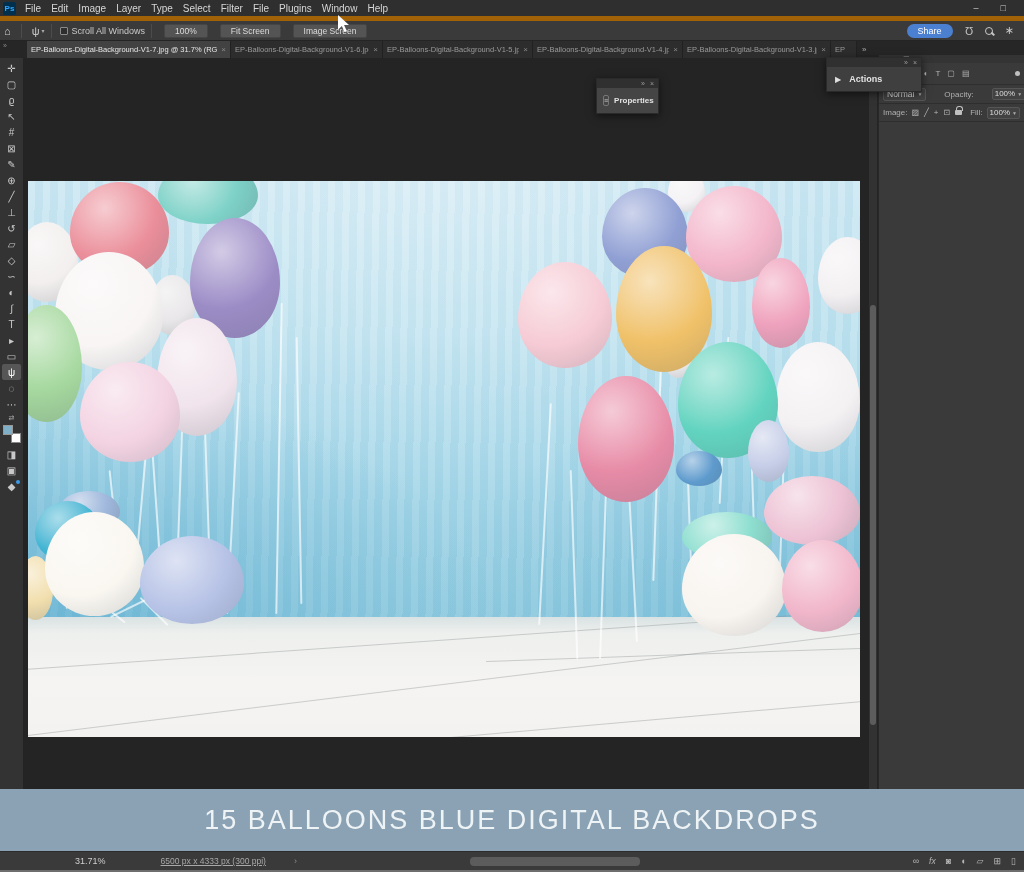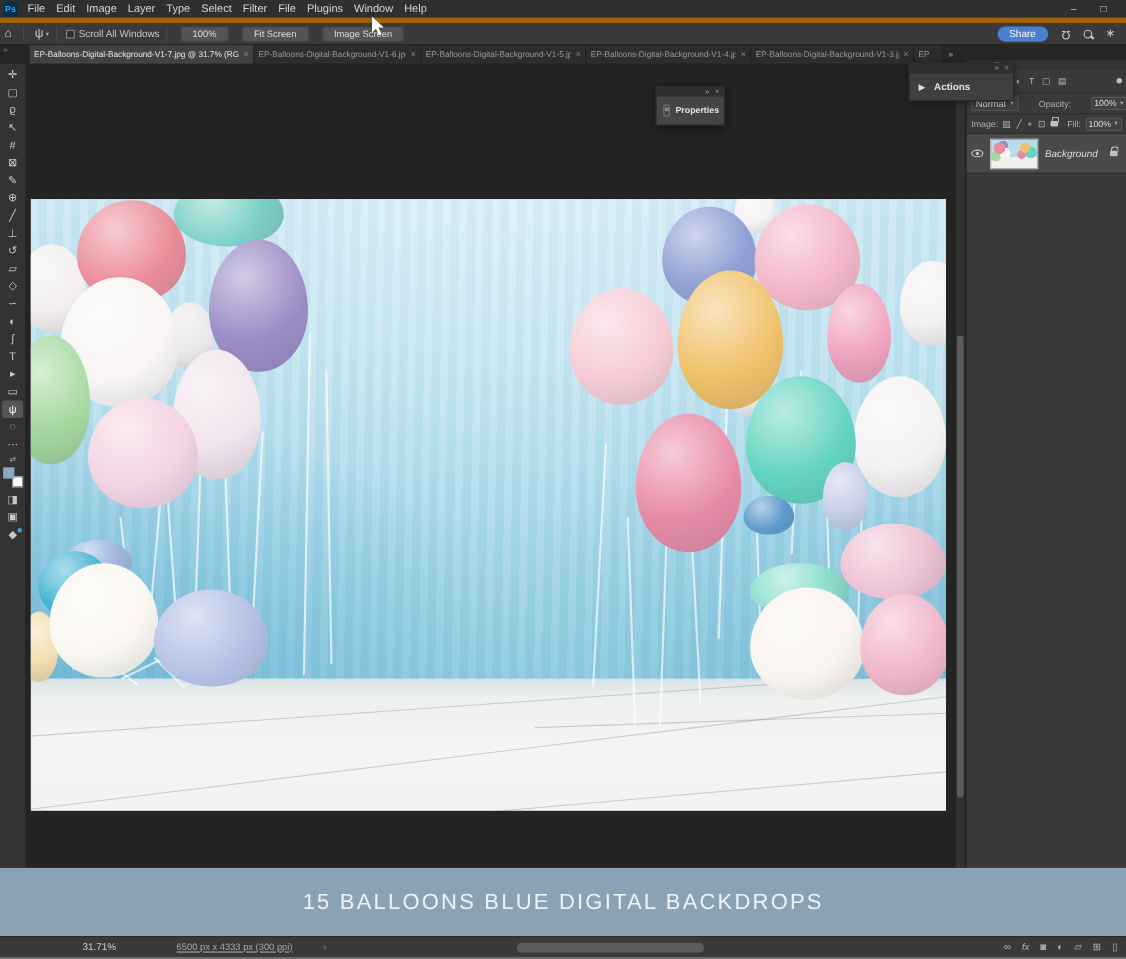--- a/index.html
+++ b/index.html
@@ -108,21 +108,21 @@
   .actions-body{height:24px;display:flex;align-items:center;gap:8px;padding:0 8px;}
   .actions-body .play{font-size:8px;color:#e0e0e0;}
   .actions-body .lbl{font-size:9px;font-weight:bold;}
   .properties-panel{left:596px;top:78px;width:63px;}
   .props-body{height:25px;display:flex;align-items:center;gap:5px;padding:0 6px;background:#454545;}
   .props-icon{width:12px;height:11px;border:1px solid #777;border-radius:2px;font-size:7px;display:flex;align-items:center;justify-content:center;color:#ccc;}
   .props-body .lbl{font-size:8px;font-weight:bold;}
 
   
   .banner{position:absolute;left:0;top:789px;width:1024px;height:62px;background:#8ba2b4;display:flex;align-items:center;justify-content:center;z-index:6;}
-  .banner-text{color:#eef3f5;font-size:20px;letter-spacing:2px;font-weight:400;}
+  .banner-text{color:#eef3f5;font-size:27px;letter-spacing:2px;font-weight:400;}
 
   
   .bottombar{position:absolute;left:0;top:851px;width:1024px;height:19px;background:#3a3a3a;border-top:1px solid #2b2b2b;display:flex;align-items:center;color:#b8b8b8;font-size:9px;z-index:6;}
   .zoom-level{margin-left:75px;color:#cfcfcf;}
   .doc-info{margin-left:55px;color:#a8a8a8;font-size:8.5px;text-decoration:underline;}
   .sb-chevron{margin-left:28px;color:#8a8a8a;}
   .bb-icons{position:absolute;right:8px;display:flex;gap:10px;align-items:center;color:#b5b5b5;font-size:9px;}
   .bb-icons .fx{font-style:italic;font-size:8.5px;}
   .bottom-edge{position:absolute;left:0;top:870px;width:1024px;height:2px;background:#6e6e6e;z-index:7;}
 
@@ -351,26 +351,20 @@
           <span class="lock-icon">+</span>
           <span class="lock-icon">⊡</span>
           <span class="padlock"></span>
         </span>
       <span class="mini-label" style="margin-left:auto">Fill:</span>
       <span class="val-box">
         <span>100%</span>
         <span class="dd-caret">▼</span>
       </span>
     </div>
-    <div class="rp-row rp-layer">
-      <span class="eye"></span>
-      <span class="thumb"></span>
-      <span class="layer-name">Background</span>
-      <span class="padlock"></span>
-    </div>
   </div>
 
   <div class="float-panel actions-panel">
     <div class="fp-head">
       <span>»</span>
       <span>×</span>
     </div>
     <div class="actions-body">
       <span class="play">▶</span>
       <span class="lbl">Actions</span>

